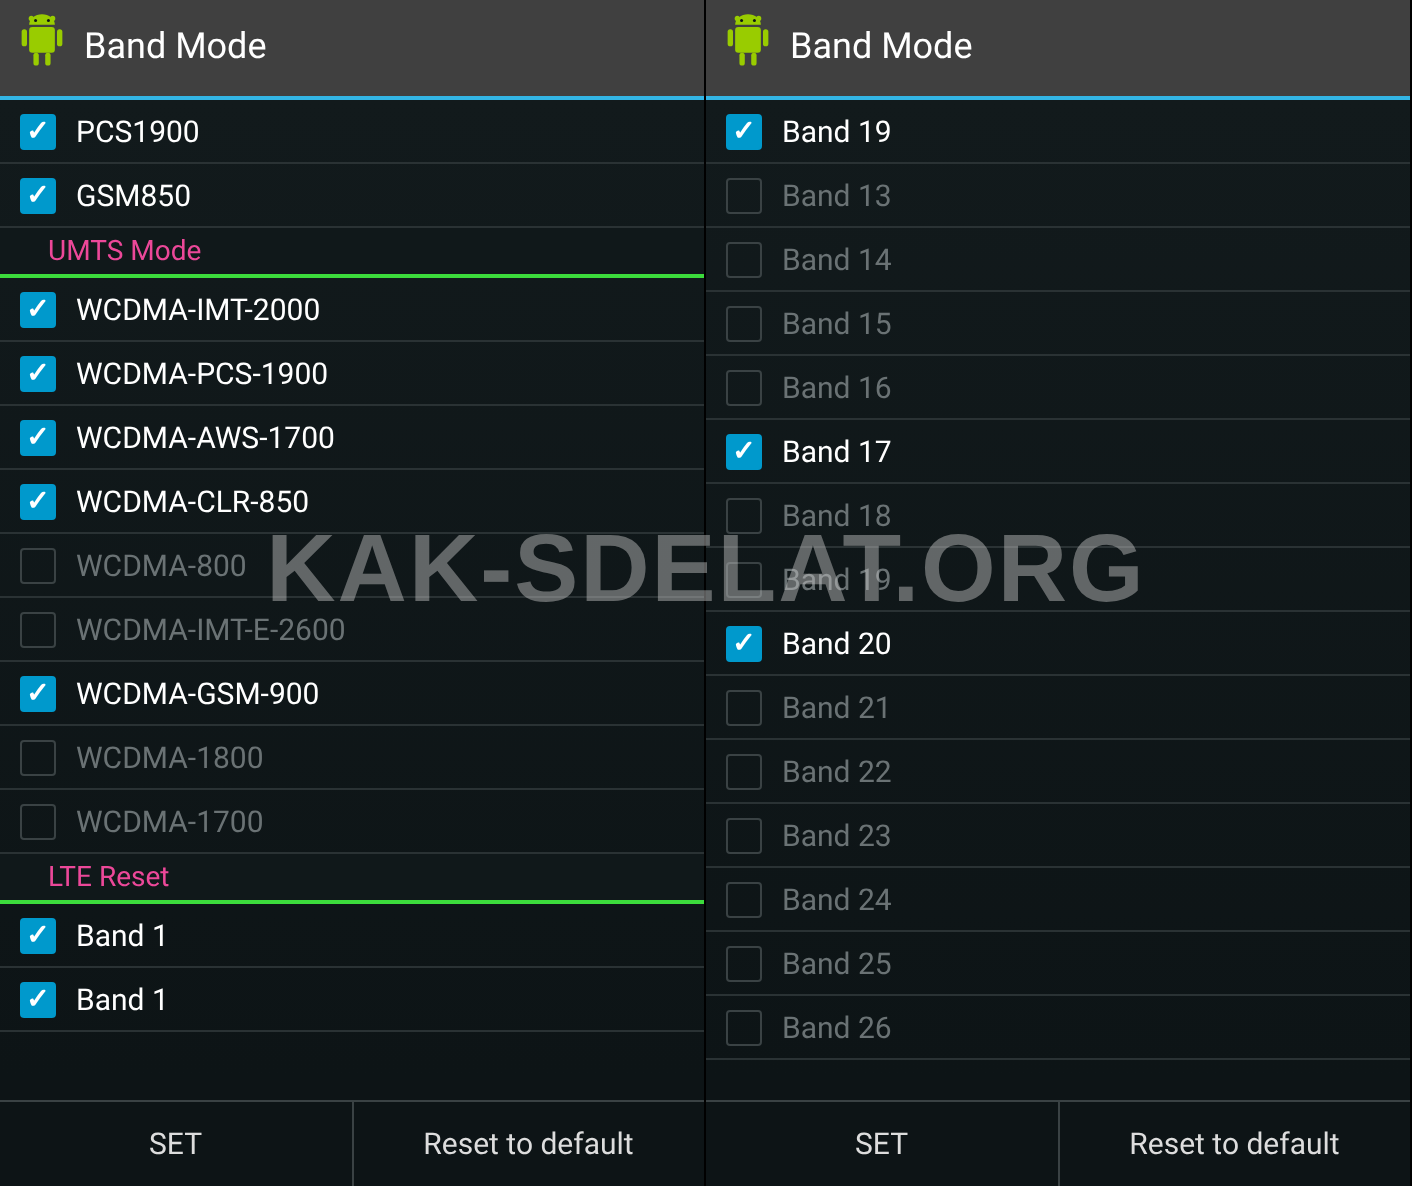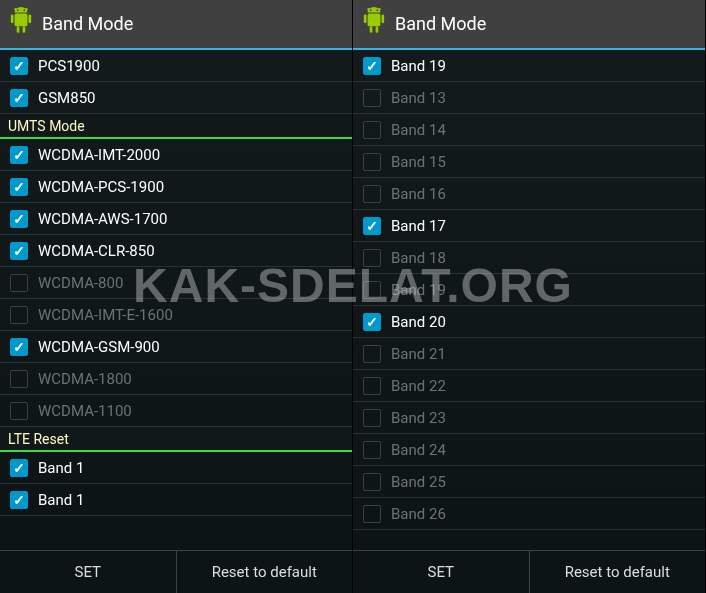--- a/index.html
+++ b/index.html
@@ -29,23 +29,23 @@
     background: #404040;
   }
   .header svg { width: 26px; height: 30px; margin-right: 8px; }
   .header-title { color: #fff; font-size: 18px; font-weight: 400; }
   .list {
     flex: 1;
     overflow: hidden;
     background: linear-gradient(#121a1c,#0d1416);
   }
   .section-header {
-    color: #fef9c3;
+    color: #ec4899;
     font-size: 14px;
-    padding: 4px 8px 3px 8px;
+    padding: 4px 8px 3px 24px;
     border-bottom: 2px solid #3cdb3c;
     background: #10181a;
   }
   .row {
     display: flex;
     align-items: center;
     height: 32px;
     padding: 0 10px;
     border-bottom: 1px solid #2a3234;
   }
@@ -146,33 +146,33 @@
       <div class="row">
         <span class="cb checked"></span>
         <span class="label">WCDMA-CLR-850</span>
       </div>
       <div class="row dim">
         <span class="cb dim"></span>
         <span class="label">WCDMA-800</span>
       </div>
       <div class="row dim">
         <span class="cb dim"></span>
-        <span class="label">WCDMA-IMT-E-1600</span>
+        <span class="label">WCDMA-IMT-E-2600</span>
       </div>
       <div class="row">
         <span class="cb checked"></span>
         <span class="label">WCDMA-GSM-900</span>
       </div>
       <div class="row dim">
         <span class="cb dim"></span>
         <span class="label">WCDMA-1800</span>
       </div>
       <div class="row dim">
         <span class="cb dim"></span>
-        <span class="label">WCDMA-1100</span>
+        <span class="label">WCDMA-1700</span>
       </div>
       <div class="section-header">LTE Reset</div>
       <div class="row">
         <span class="cb checked"></span>
         <span class="label">Band 1</span>
       </div>
       <div class="row">
         <span class="cb checked"></span>
         <span class="label">Band 1</span>
       </div>

